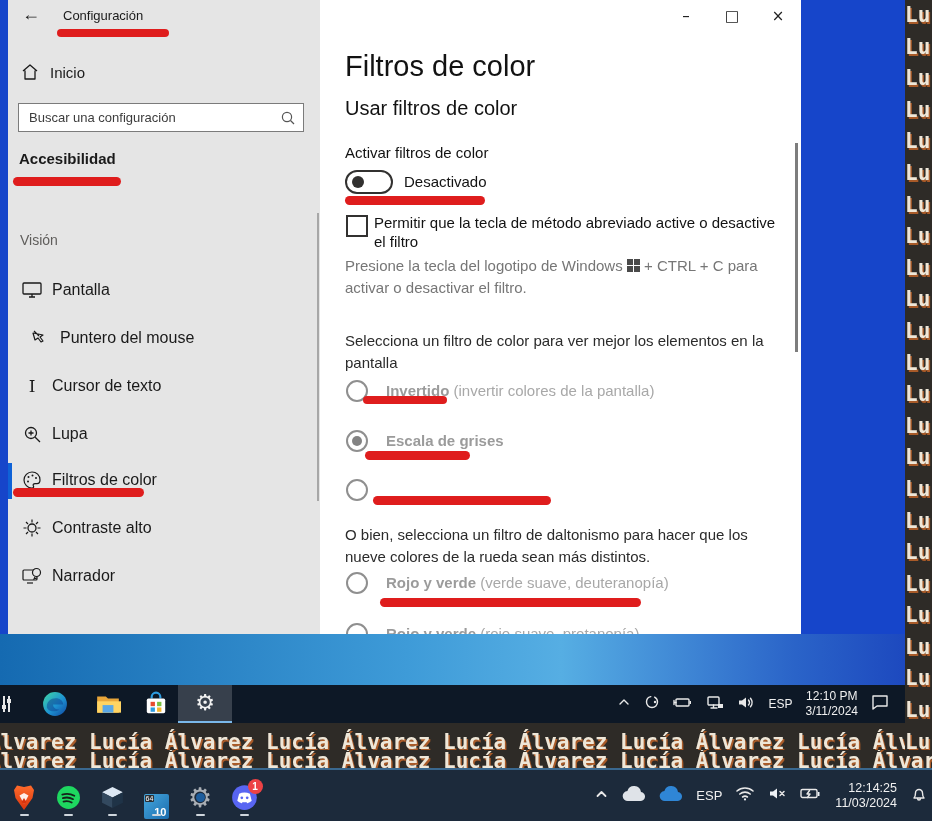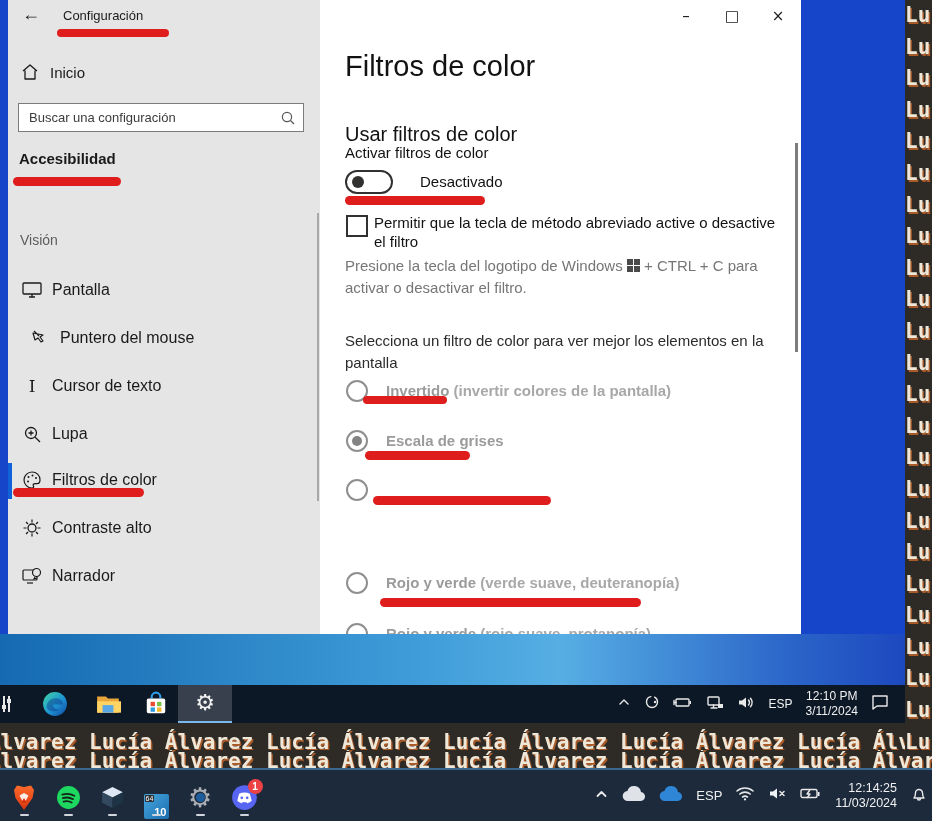--- a/index.html
+++ b/index.html
@@ -33,42 +33,42 @@
   .nav-ic{position:absolute;left:13px;top:8px;width:22px;height:22px;display:flex;align-items:center;justify-content:center;}
   .nav-lb{position:absolute;left:44px;top:10px;font-size:16px;color:#1a1a1a;}
   .nav-accent{position:absolute;left:0;width:4px;background:var(--accent,#0f62d7);}
   .side-scroll{position:absolute;left:309px;top:213px;width:2px;height:288px;background:#a7a7a7;}
   
   .main{position:absolute;left:312px;top:0;width:481px;height:634px;background:#fff;}
   .caption{position:absolute;top:0;right:0;height:32px;display:flex;}
   .cap-btn{width:46px;height:32px;display:flex;align-items:center;justify-content:center;
     font-size:15px;color:#222;font-family:"DejaVu Sans",sans-serif;}
   .h1{position:absolute;left:25px;top:50px;font-size:29px;font-weight:400;color:#121212;}
-  .h2{position:absolute;left:25px;top:97px;font-size:20px;font-weight:400;color:#121212;margin-top:26px;}
+  .h2{position:absolute;left:25px;top:97px;font-size:20px;font-weight:400;color:#121212;}
   .lbl{position:absolute;left:25px;font-size:15px;color:#121212;}
   .toggle{position:absolute;left:25px;top:170px;width:44px;height:20px;border:2px solid #323130;border-radius:12px;background:#fff;}
   .knob{position:absolute;left:5px;top:4px;width:12px;height:12px;border-radius:50%;background:#323130;}
-  .tog-status{position:absolute;left:100px;top:173px;font-size:15px;color:#121212;white-space:nowrap;}
+  .tog-status{position:absolute;left:84px;top:173px;font-size:15px;color:#121212;white-space:nowrap;}
   .chkrow{position:absolute;left:25px;top:213px;width:440px;}
   .chk{position:absolute;left:1px;top:2px;width:18px;height:18px;border:2px solid #323130;background:#fff;}
   .chk-lb{display:block;margin-left:29px;font-size:15px;line-height:19px;color:#121212;}
   .hint{position:absolute;left:25px;top:255px;width:434px;font-size:15px;line-height:22px;color:#767676;}
   .winlogo{display:inline-block;width:13px;height:13px;vertical-align:-1px;
     background:conic-gradient(#4a4a4a 0 0);-webkit-mask:none;
     background:linear-gradient(#4a4a4a,#4a4a4a);}
   .winlogo{background:none;position:relative;}
   .winlogo i{position:absolute;width:6px;height:6px;background:#4a4a4a;}
   .winlogo i:nth-child(1){left:0;top:0;} .winlogo i:nth-child(2){right:0;top:0;}
   .winlogo i:nth-child(3){left:0;bottom:0;} .winlogo i:nth-child(4){right:0;bottom:0;}
   .para{position:absolute;left:25px;font-size:15px;line-height:22px;color:#2b2b2b;}
   .radio-row{position:absolute;left:25px;width:440px;height:26px;}
   .rad{position:absolute;left:1px;top:0;width:18px;height:18px;border:2px solid #8f8f8f;border-radius:50%;background:#fff;}
   .rad.sel::after{content:"";position:absolute;left:4px;top:4px;width:10px;height:10px;border-radius:50%;background:#838383;}
   .rad-name{position:absolute;left:41px;top:2px;font-size:15px;font-weight:bold;color:#9b9b9b;white-space:nowrap;}
-  .rad-desc{font-weight:bold;color:#a8a8a8;margin-top:35px;}
+  .rad-desc{font-weight:normal;color:#a8a8a8;margin-top:35px;}
   .main-scroll{position:absolute;right:3px;top:143px;width:3px;height:209px;background:#7d7d7d;}
   
   .mark{position:absolute;height:8px;border-radius:5px;background:var(--mark,#e01e1e);}
   
   .vm-taskbar{position:absolute;left:0;top:685px;width:905px;height:38px;background:#0d1826;}
   .tb-ic{position:absolute;top:6px;width:26px;height:26px;display:flex;align-items:center;justify-content:center;}
   .tb-settings{position:absolute;left:178px;top:0;width:54px;height:38px;background:#37404c;
     border-bottom:2px solid #7ab8e9;box-sizing:border-box;display:flex;align-items:center;justify-content:center;}
   .gear-glyph{font-family:"DejaVu Sans",sans-serif;font-size:22px;color:#f2f2f2;line-height:1;}
   .vm-tray{position:absolute;right:16px;top:0;height:38px;display:flex;align-items:center;gap:13px;color:#eaeaea;}
@@ -262,20 +262,21 @@
           <span class="rad sel"></span>
           <span class="rad-name"><span>Escala de grises</span></span>
         </div>
         <div class="mark" style="left:45px;top:451px;width:105px;height:9px;"></div>
 
         <div class="radio-row" style="top:479px;">
           <span class="rad"></span>
         </div>
         <div class="mark" style="left:53px;top:496px;width:178px;height:9px;"></div>
 
+        <div class="para" style="top:524px;width:445px;">O bien, selecciona un filtro de daltonismo para hacer que los nueve colores de la rueda sean más distintos.</div>
 
         <div class="radio-row" style="top:572px;">
           <span class="rad"></span>
           <span class="rad-name"><span>Rojo y verde</span> <span class="rad-desc">(verde suave, deuteranopía)</span></span>
         </div>
         <div class="mark" style="left:60px;top:598px;width:261px;height:9px;"></div>
 
         <div class="radio-row" style="top:623px;">
           <span class="rad"></span>
           <span class="rad-name"><span>Rojo y verde</span> <span class="rad-desc">(rojo suave, protanopía)</span></span>

